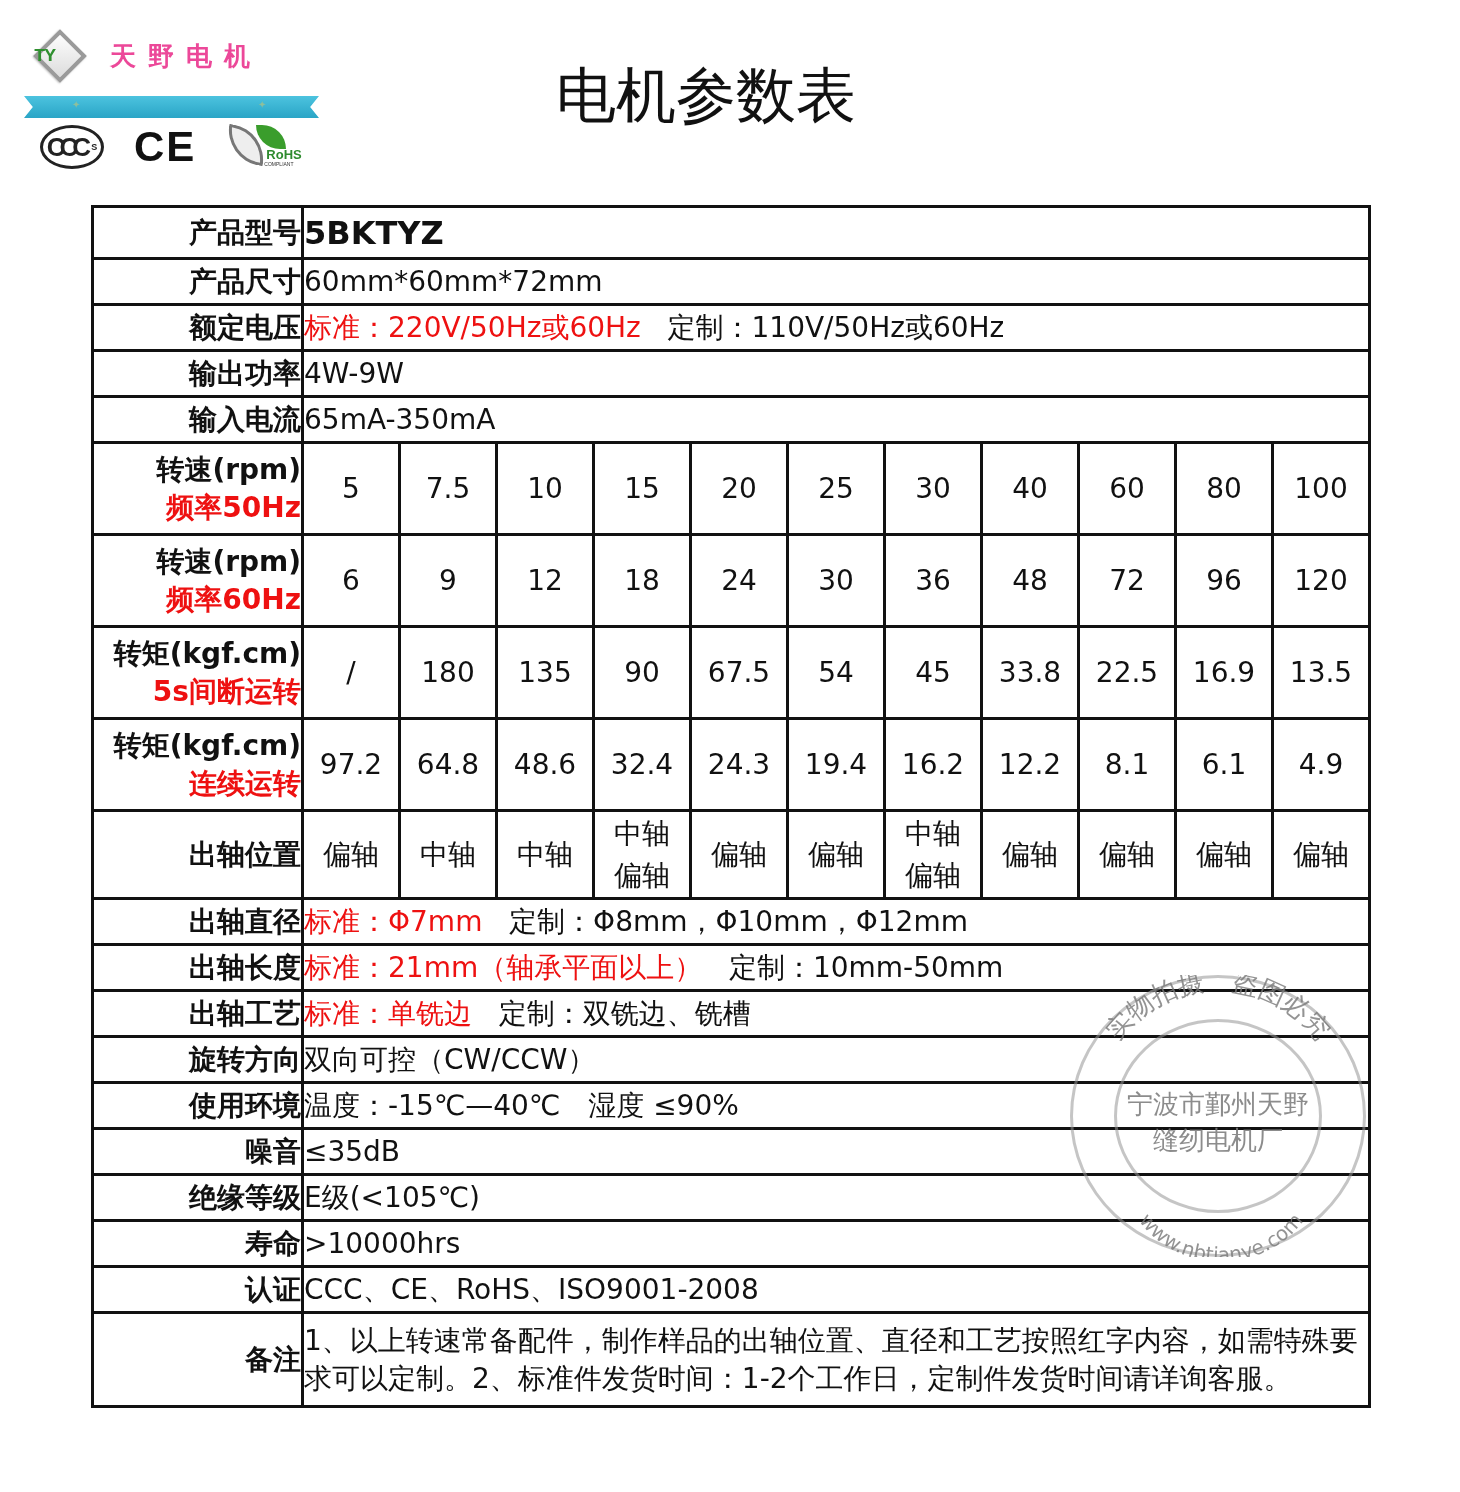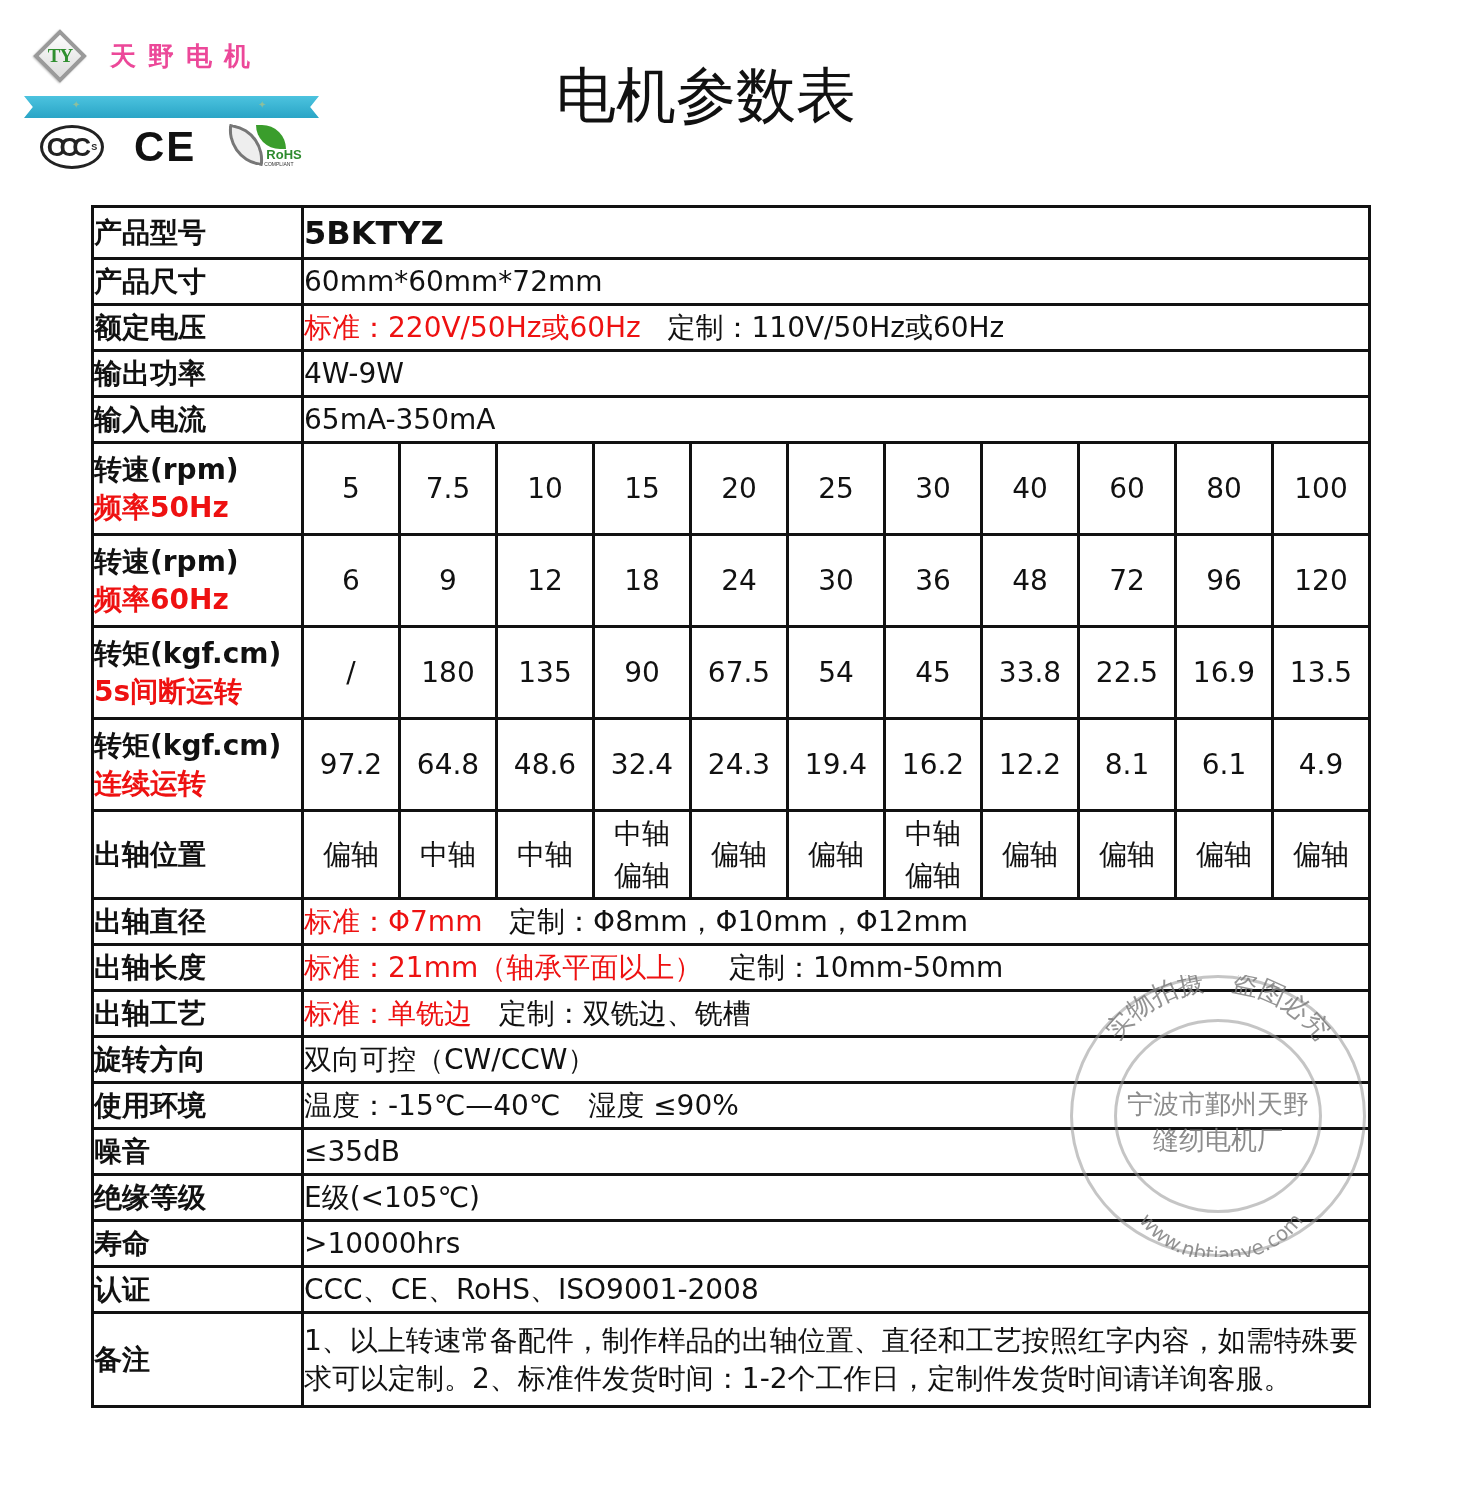--- a/index.html
+++ b/index.html
@@ -5,22 +5,22 @@
   * { box-sizing: border-box; margin: 0; padding: 0; }
   html, body { width: 1460px; height: 1492px; background: #ffffff; overflow: hidden; }
   body { position: relative; font-family: "DejaVu Sans", "Liberation Sans", sans-serif; color: #111; }
 
   
   .logo-block { position: absolute; left: 22px; top: 14px; width: 300px; height: 150px; }
   .logo-top { position: absolute; left: 12px; top: 10px; height: 64px; display: flex; align-items: center; }
   .ty-diamond { width: 52px; height: 52px; position: relative; margin-left: 0; }
   .ty-diamond .dia { position: absolute; left: 7px; top: 7px; width: 38px; height: 38px; transform: rotate(45deg);
         border: 4px solid #9a9a9a; background: linear-gradient(135deg,#fdfdfd,#dcdcdc); box-shadow: 0 1px 2px rgba(0,0,0,.25); }
-  .ty-diamond .ty { position: absolute; left: 0; top: 0; width: 52px; height: 52px; line-height: 52px; text-align: center;
-        font-family: Liberation Serif, serif; font-weight: bold; font-size: 19px; color: #2f8f2f; letter-spacing: -1px; }
+  .ty-diamond .ty { position: absolute; left: 0; top: 0; width: 52px; height: 52px; line-height: 52px; text-align: left;
+        font-family: Liberation Mono, monospace; font-weight: bold; font-size: 19px; color: #2f8f2f; letter-spacing: -1px; }
   .brand-name { margin-left: 24px; font-family: "DejaVu Serif", "Liberation Serif", serif; font-size: 26px; font-weight: bold;
         letter-spacing: 12px; color: #ec4899; }
   .ribbon { position: absolute; left: 2px; top: 82px; width: 295px; height: 22px; background: linear-gradient(#4cc3df,#2aa5c6);
         clip-path: polygon(0 0, 100% 0, 97% 50%, 100% 100%, 0 100%, 3% 50%); }
   .ribbon .star { position: absolute; top: 3px; font-size: 10px; color: #8fbf9b; }
   .cert-row { position: absolute; left: 18px; top: 108px; height: 50px; display: flex; align-items: center; gap: 30px; }
   .ccc { width: 64px; height: 44px; border: 3px solid #222; border-radius: 50%; display: flex; align-items: center; justify-content: center;
         font-family: "Liberation Sans", sans-serif; font-size: 26px; font-weight: bold; letter-spacing: -6px; color: #222; }
   .ccc small { font-size: 9px; letter-spacing: 0; margin-left: 6px; }
   .ce { font-family: "Liberation Sans", sans-serif; font-size: 42px; font-weight: bold; color: #111; letter-spacing: 2px; }
@@ -29,21 +29,21 @@
         background: #eee; transform: rotate(10deg); }
   .rohs .leaf2 { position: absolute; left: 30px; top: 0; width: 30px; height: 24px; border-radius: 0 30px 0 30px; background: #3a9d2c; }
   .rohs .txt { position: absolute; left: 40px; top: 22px; font-family: "Liberation Sans", sans-serif; font-weight: bold; font-size: 13px; color: #2e8b2e; }
   .rohs .sub { position: absolute; left: 38px; top: 36px; font-family: "Liberation Sans", sans-serif; font-size: 5px; color: #333; }
 
   .page-title { position: absolute; left: 556px; top: 56px; font-size: 60px; font-weight: normal; color: #111; letter-spacing: 0; }
 
   
   .spec-table { position: absolute; left: 91px; top: 205px; width: 1277px; border-collapse: collapse; table-layout: fixed; }
   .spec-table td { border: 3px solid #111; font-size: 28px; vertical-align: middle; }
-  .spec-table td.lbl { width: 210px; text-align: left; font-weight: bold; font-size: 28px; }
+  .spec-table td.lbl { width: 210px; text-align: right; font-weight: bold; font-size: 28px; }
   .spec-table td.val { text-align: left; white-space: nowrap; }
   .spec-table td.num { text-align: center; font-size: 28px; }
   .spec-table td.num.two { line-height: 42px; }
   .red { color: #ee1111; }
   .lbl .line2 { display: block; color: #ee1111; }
   .model { font-weight: bold; font-size: 32px; }
   .notes { white-space: normal !important; line-height: 38px; font-size: 27px; padding-top: 4px; padding-bottom: 4px; }
 
   
   .watermark { position: absolute; left: 1070px; top: 975px; width: 296px; height: 282px; pointer-events: none; }

